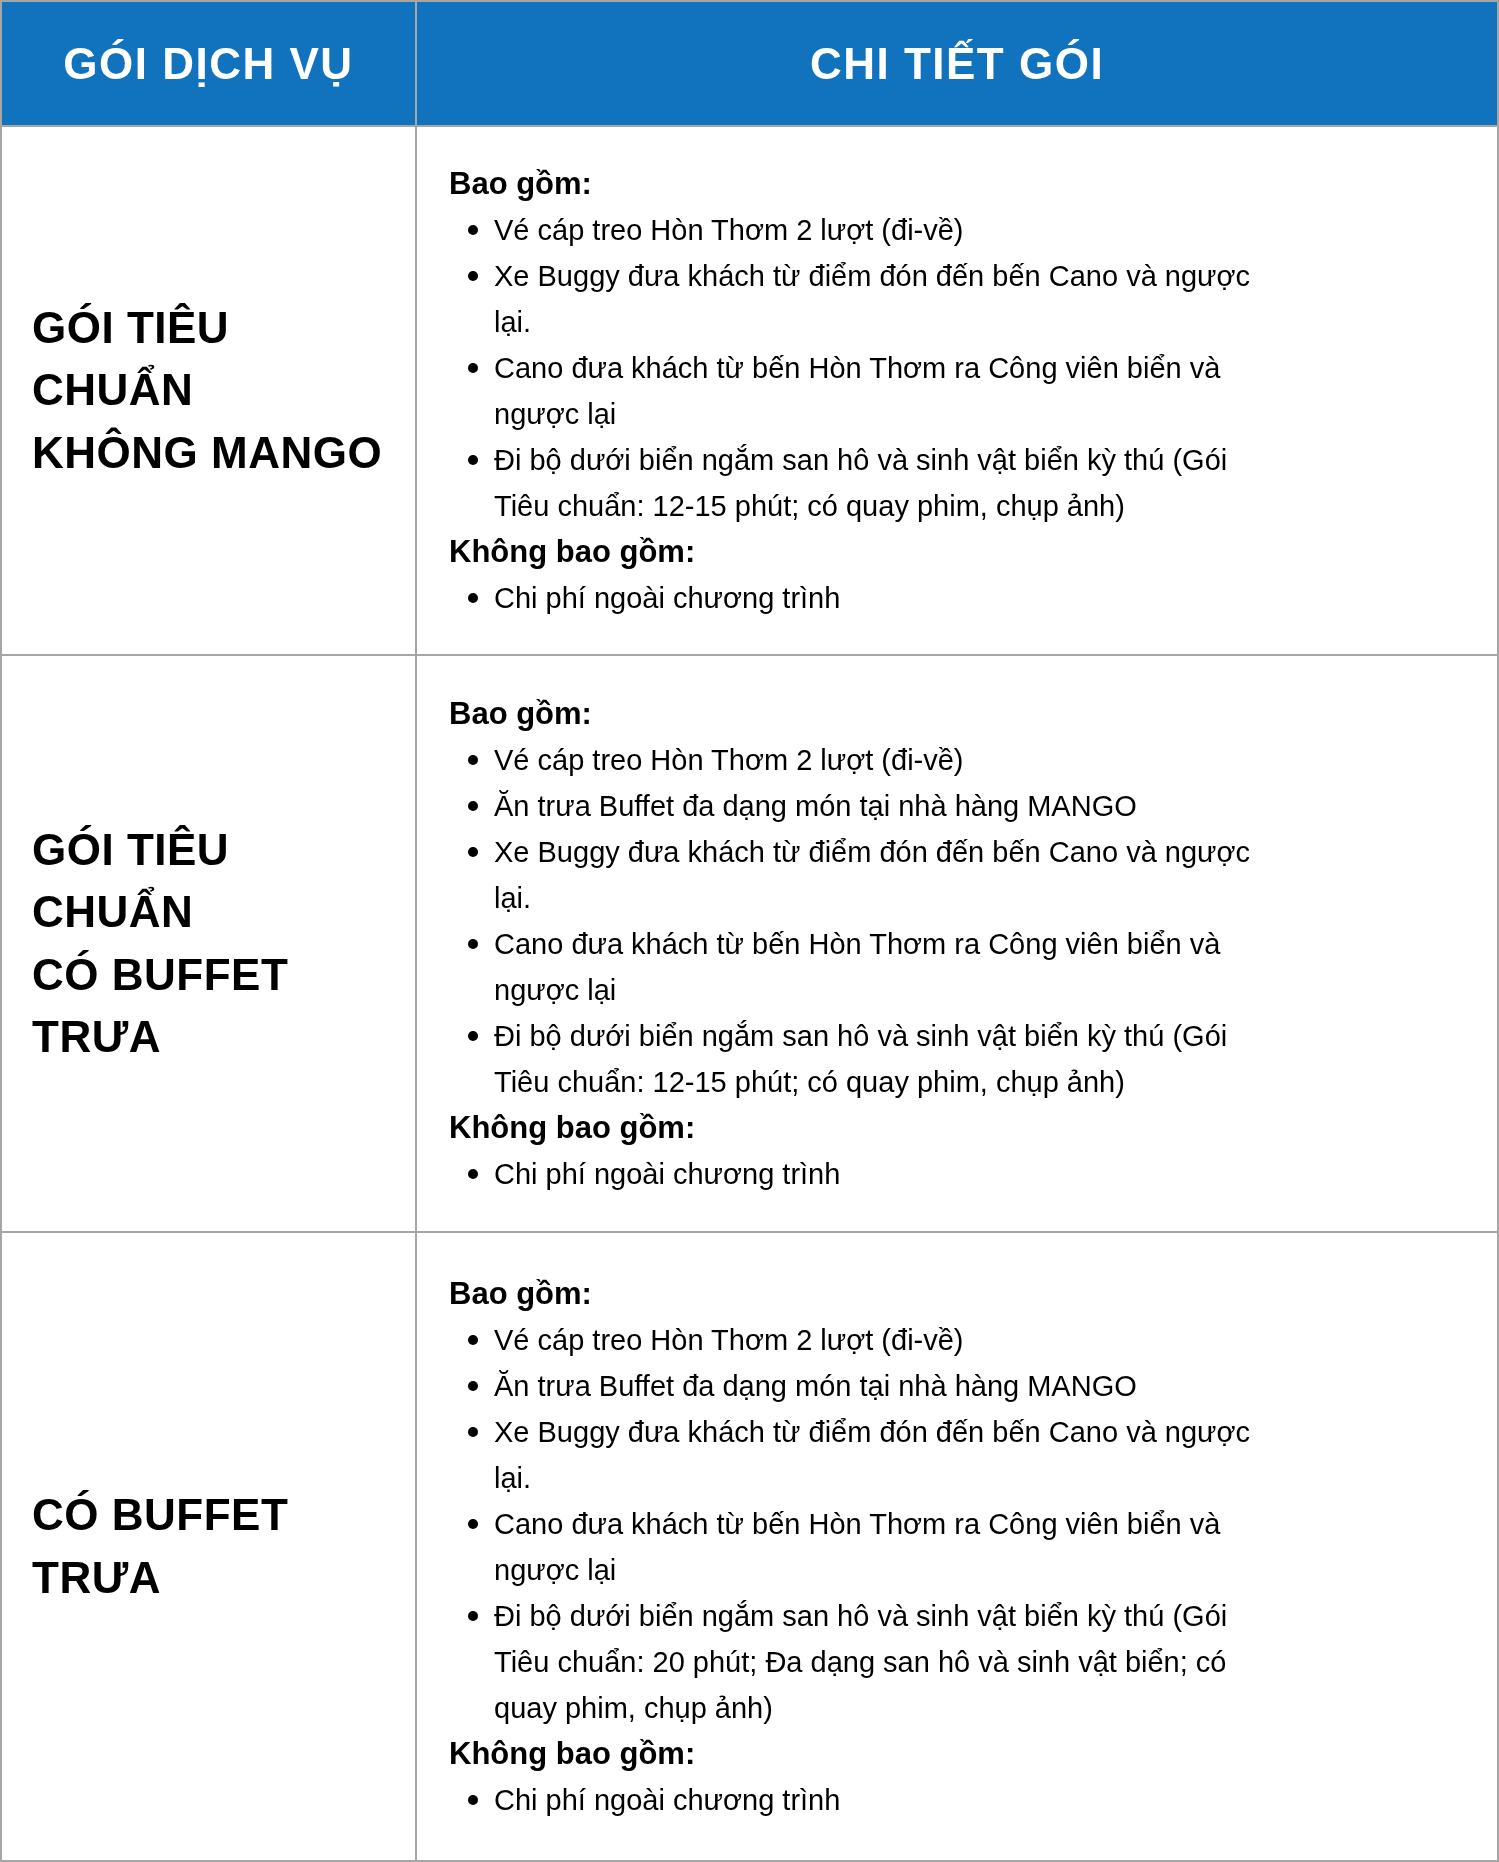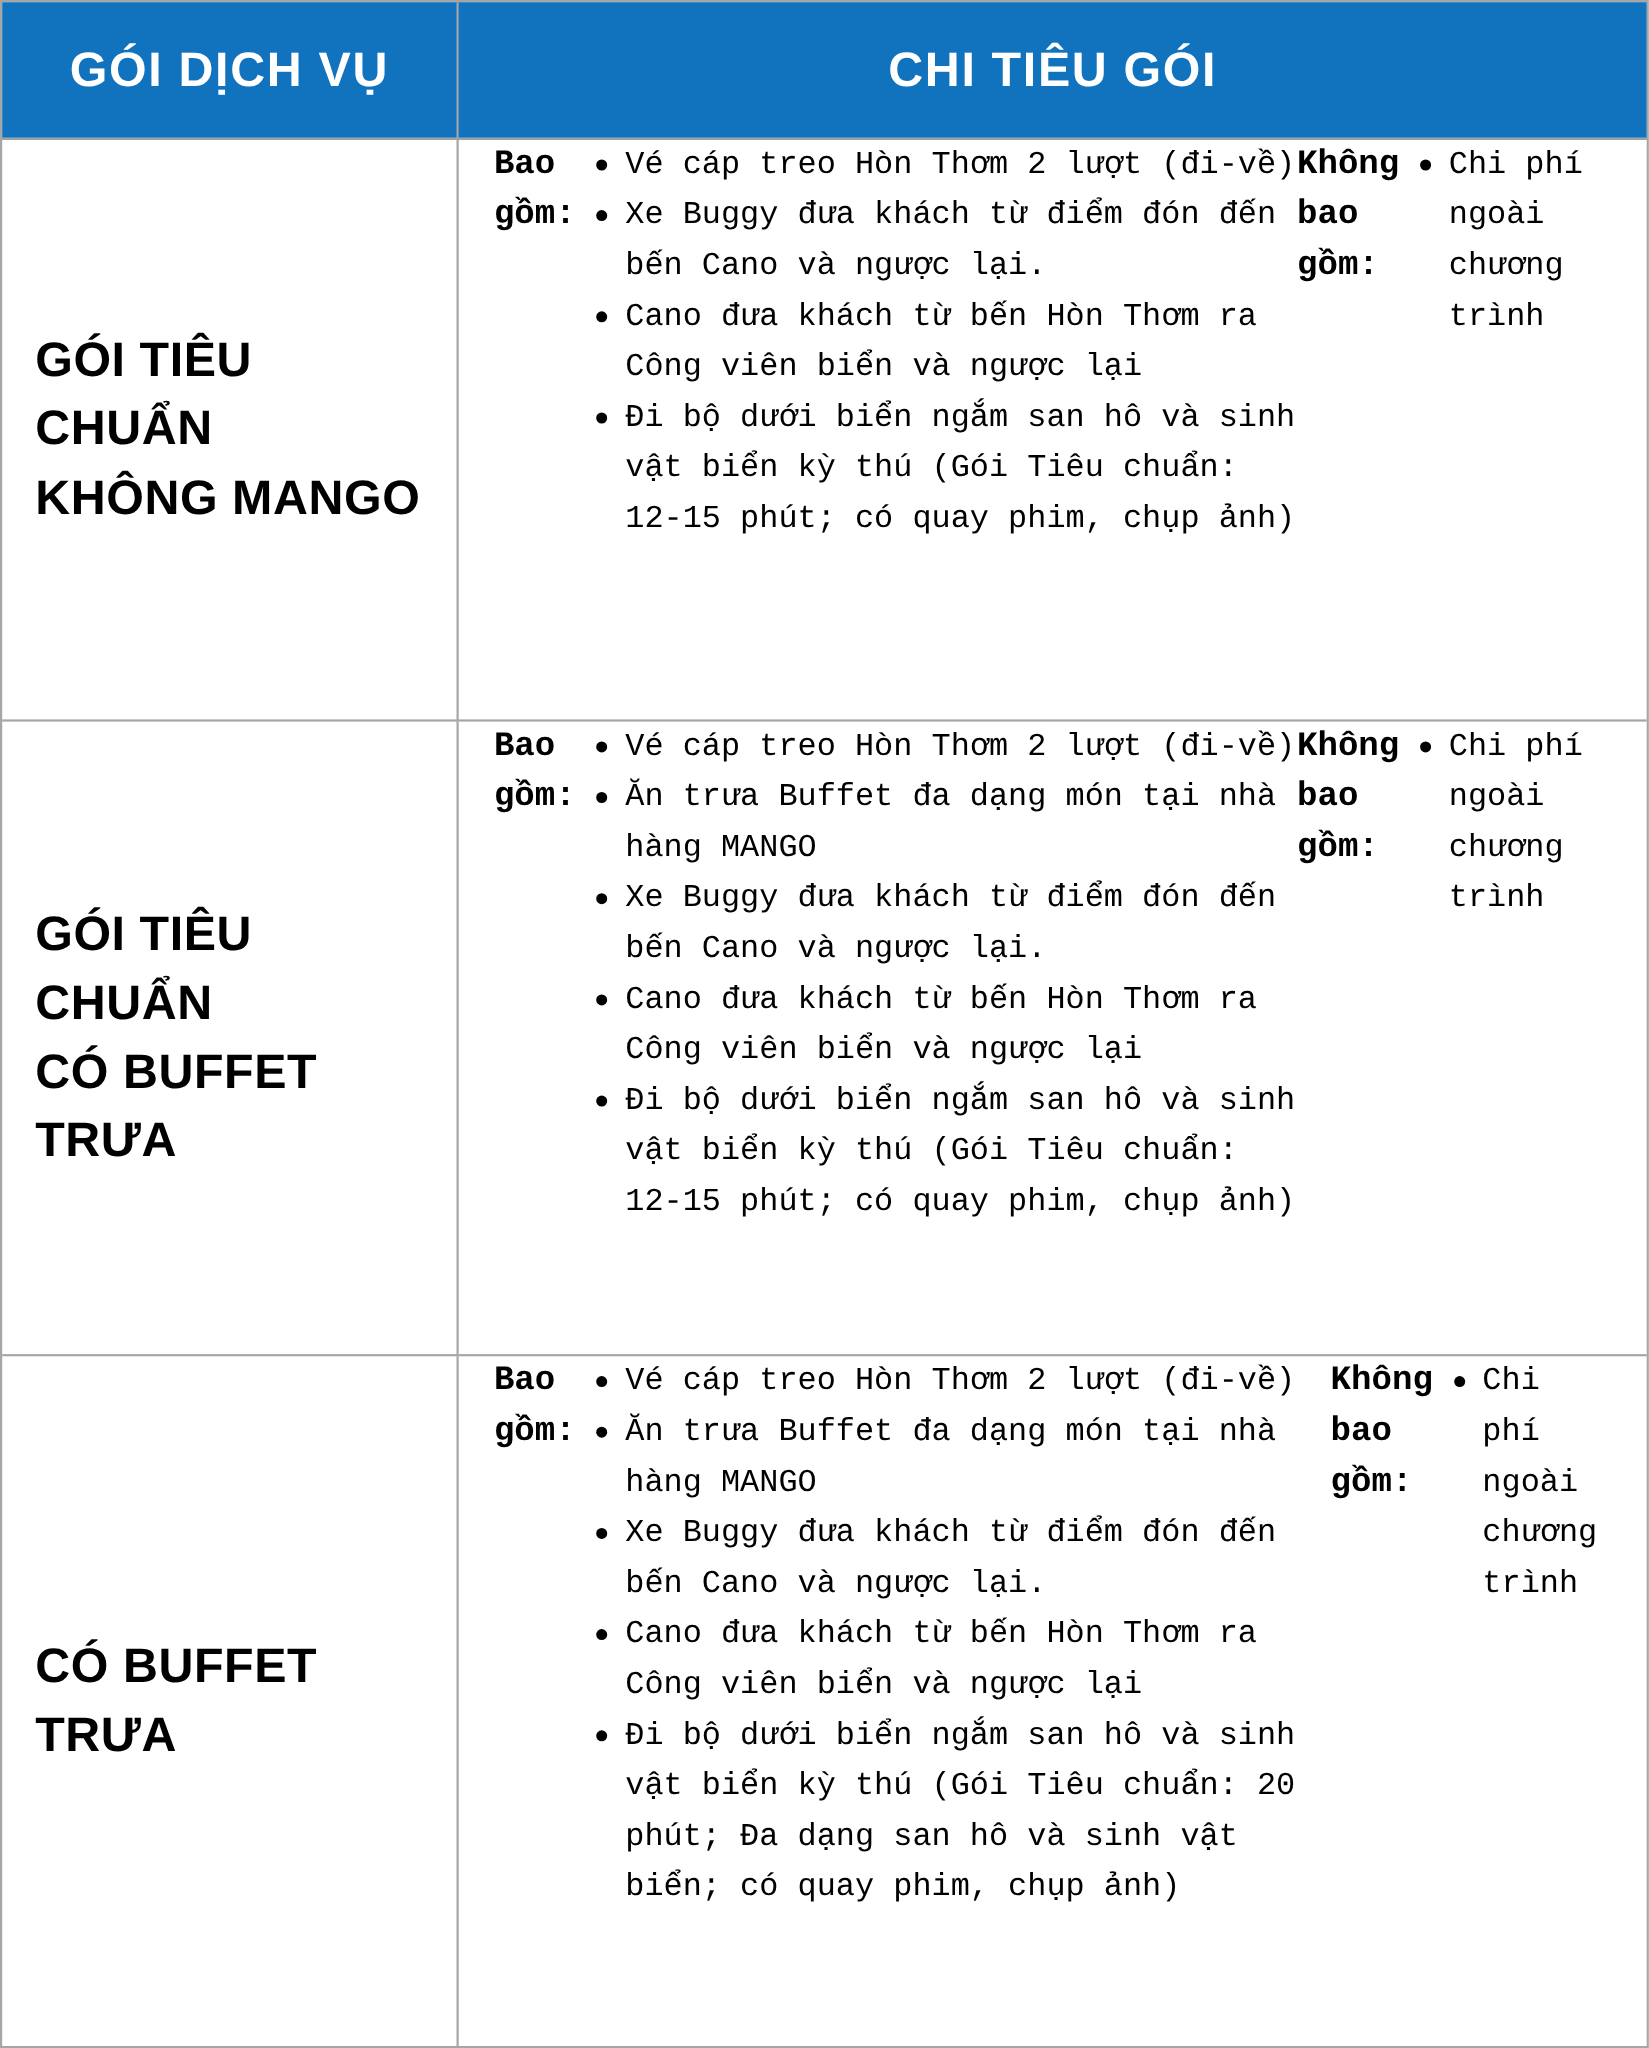--- a/index.html
+++ b/index.html
@@ -49,26 +49,26 @@
     padding-right: 12px;
     font-weight: bold;
     font-size: 44px;
     line-height: 1.42;
     letter-spacing: 0.5px;
   }
 
   
   .details-cell {
     display: flex;
-    justify-content: flex-start;
+    flex-direction: column;
+    justify-content: center;
     padding-left: 32px;
     padding-right: 40px;
     font-size: 29px;
     line-height: 46px;
-    font-family: Liberation Mono, monospace;
   }
   .section-heading {
     font-weight: bold;
     font-size: 31px;
   }
   .bullet-list {
     list-style: none;
     padding-left: 19px;
     max-width: 810px;
   }
@@ -86,21 +86,21 @@
     border-radius: 50%;
     background: var(--body_text);
   }
 </style>
 </head>
 <body>
 
 <div class="pkg-table">
 
   <div class="cell header-cell col-divider row-divider">GÓI DỊCH VỤ</div>
-  <div class="cell header-cell row-divider">CHI TIÊU GÓI</div>
+  <div class="cell header-cell row-divider">CHI TIẾT GÓI</div>
 
   <div class="cell pkg-cell col-divider row-divider">
     <div>GÓI TIÊU CHUẨN</div>
     <div>KHÔNG MANGO</div>
   </div>
   <div class="cell details-cell row-divider">
     <div class="section-heading">Bao gồm:</div>
     <ul class="bullet-list">
       <li>Vé cáp treo Hòn Thơm 2 lượt (đi-về)</li>
       <li>Xe Buggy đưa khách từ điểm đón đến bến Cano và ngược lại.</li>

